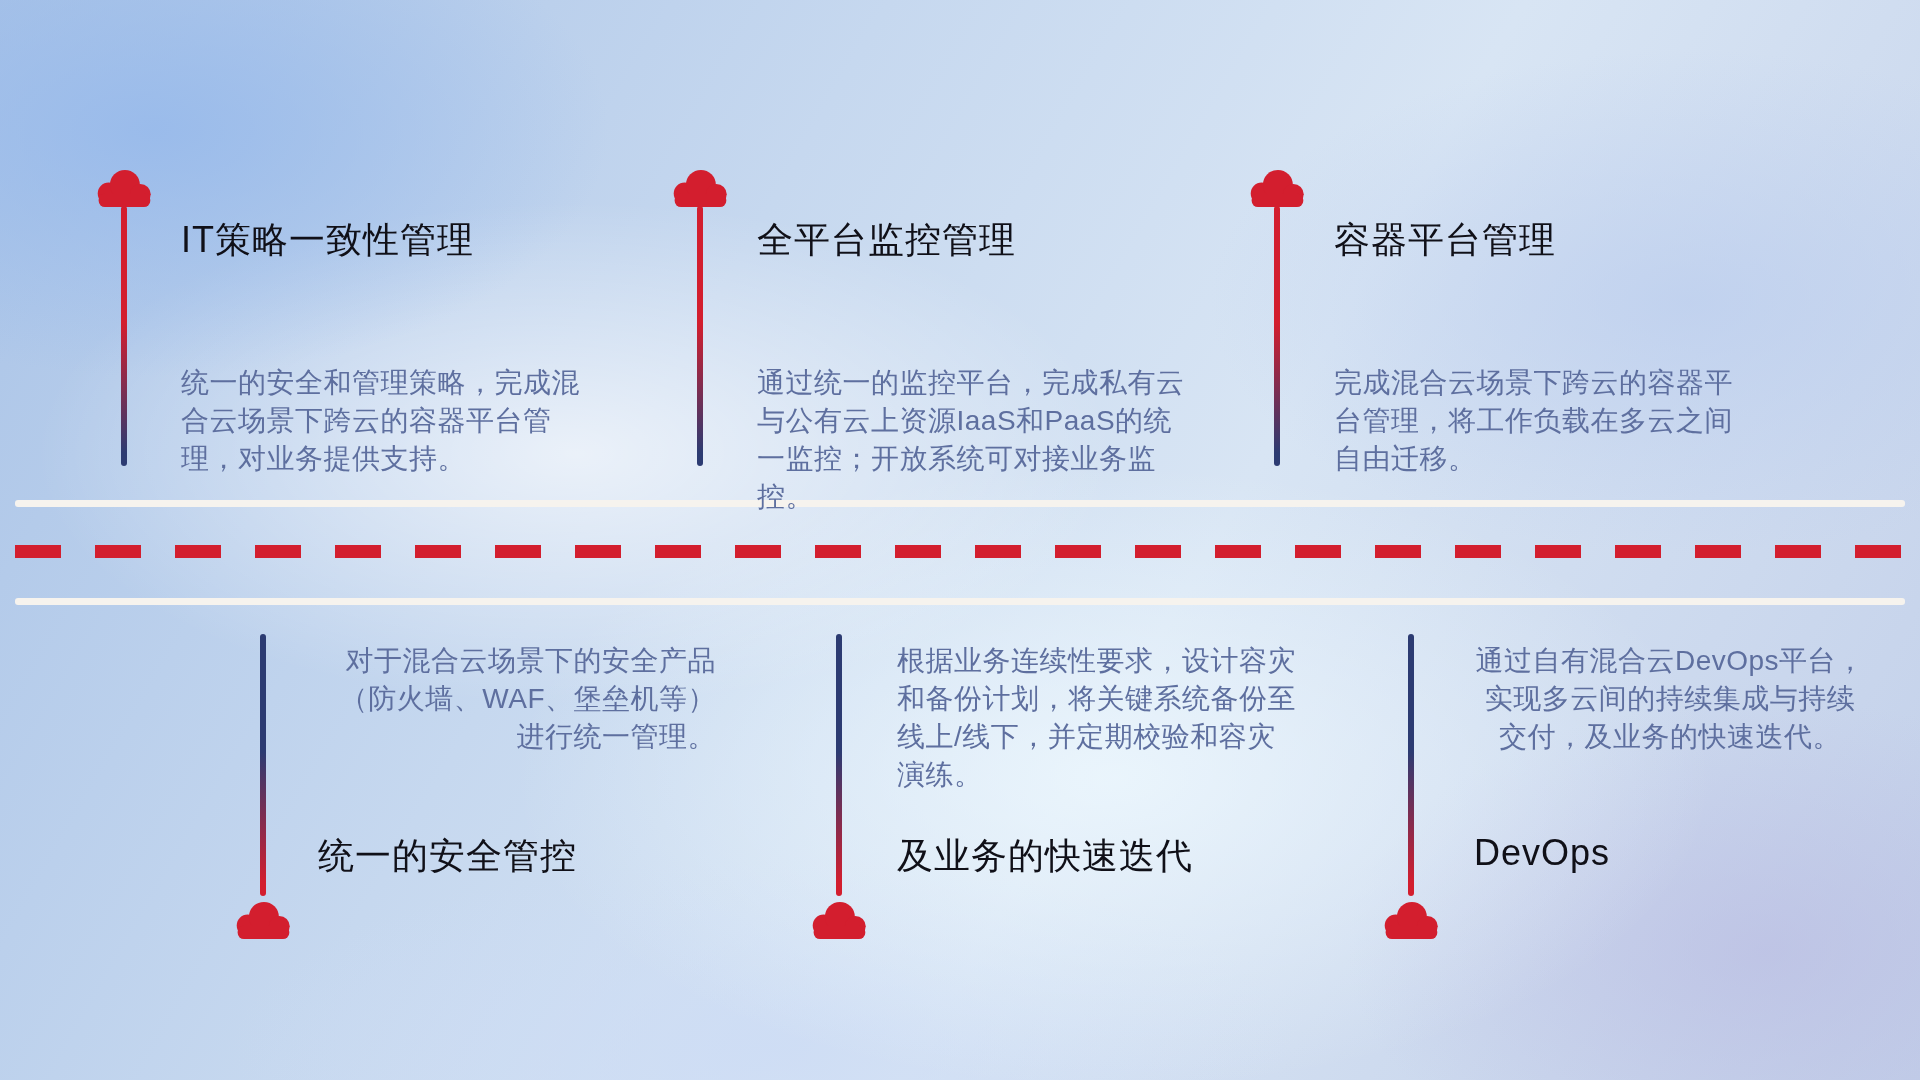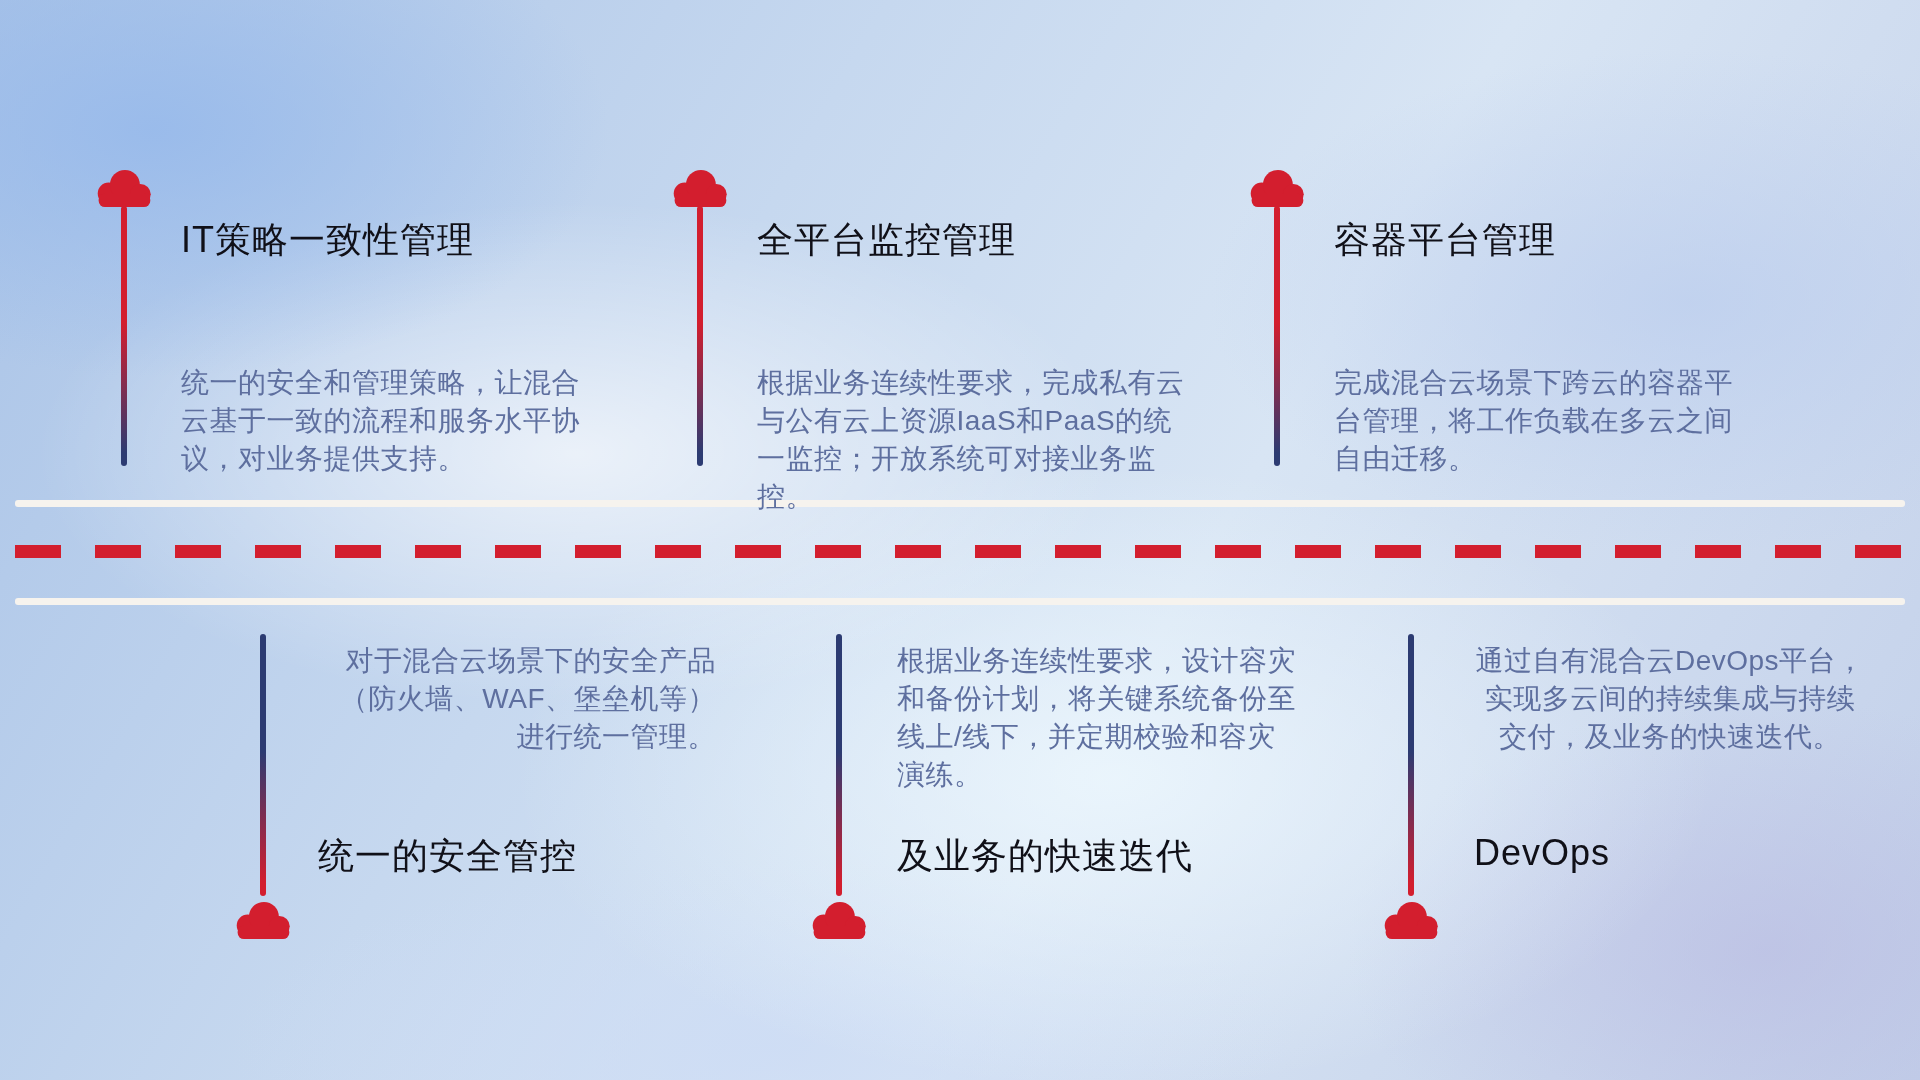--- a/index.html
+++ b/index.html
@@ -131,35 +131,35 @@
     <div class="cloud">
       <svg viewBox="0 0 64 42" aria-hidden="true">
         <circle cx="15" cy="27" r="12" fill="currentColor"></circle>
         <circle cx="33" cy="17.5" r="16.5" fill="currentColor"></circle>
         <circle cx="50" cy="28" r="11.5" fill="currentColor"></circle>
         <rect x="4" y="27" width="57" height="15" rx="7" fill="currentColor"></rect>
       </svg>
     </div>
     <div class="vline"></div>
     <h2 class="title">IT策略一致性管理</h2>
-    <p class="desc">统一的安全和管理策略，让混合云基于一致的流程和服务水平协议，对业务提供支持。</p>
+    <p class="desc">统一的安全和管理策略，完成混合云场景下跨云的容器平台管理，对业务提供支持。</p>
   </div>
 
   <div class="item top-item t2">
     <div class="cloud">
       <svg viewBox="0 0 64 42" aria-hidden="true">
         <circle cx="15" cy="27" r="12" fill="currentColor"></circle>
         <circle cx="33" cy="17.5" r="16.5" fill="currentColor"></circle>
         <circle cx="50" cy="28" r="11.5" fill="currentColor"></circle>
         <rect x="4" y="27" width="57" height="15" rx="7" fill="currentColor"></rect>
       </svg>
     </div>
     <div class="vline"></div>
     <h2 class="title">全平台监控管理</h2>
-    <p class="desc">根据业务连续性要求，完成私有云与公有云上资源IaaS和PaaS的统一监控；开放系统可对接业务监控。</p>
+    <p class="desc">通过统一的监控平台，完成私有云与公有云上资源IaaS和PaaS的统一监控；开放系统可对接业务监控。</p>
   </div>
 
   <div class="item top-item t3">
     <div class="cloud">
       <svg viewBox="0 0 64 42" aria-hidden="true">
         <circle cx="15" cy="27" r="12" fill="currentColor"></circle>
         <circle cx="33" cy="17.5" r="16.5" fill="currentColor"></circle>
         <circle cx="50" cy="28" r="11.5" fill="currentColor"></circle>
         <rect x="4" y="27" width="57" height="15" rx="7" fill="currentColor"></rect>
       </svg>

